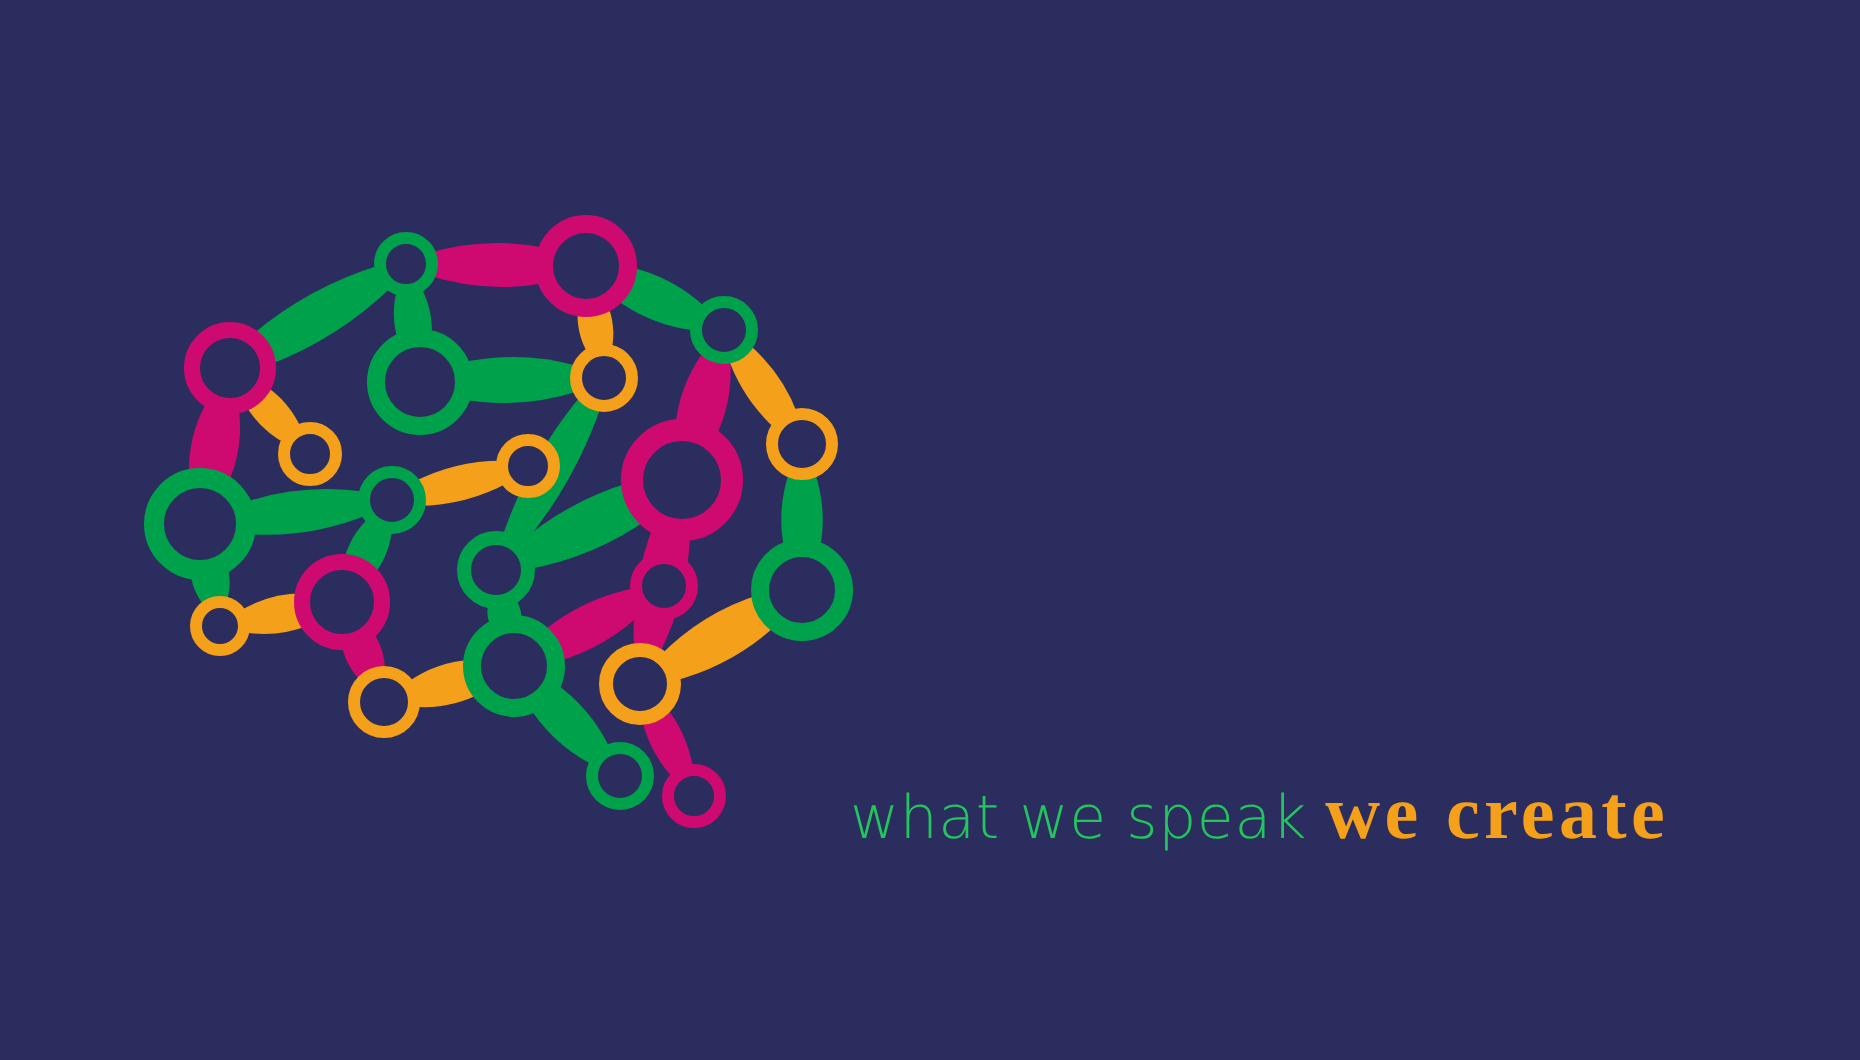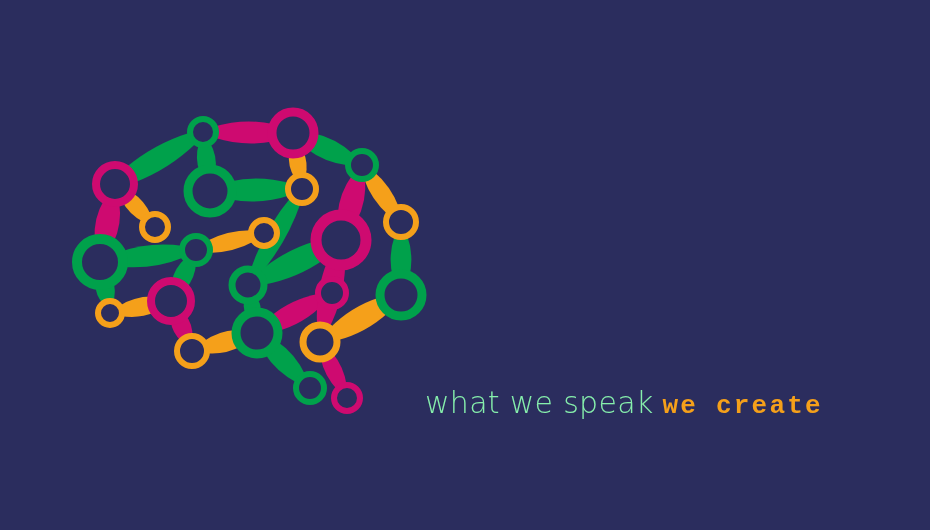--- a/index.html
+++ b/index.html
@@ -34,30 +34,30 @@
     height: 44px;
     display: flex;
     align-items: baseline;
     white-space: nowrap;
     line-height: 1;
   }
   .tag-light {
     font-family: "DejaVu Sans", sans-serif;
     font-size: 30px;
     font-weight: 300;
-    color: #86efac;
+    color: #22c55e;
     letter-spacing: 0.3px;
   }
   .tag-space {
     display: inline-block;
     width: 9px;
   }
   .tag-bold {
-    font-family: Liberation Mono, monospace;
-    font-size: 26px;
+    font-family: Liberation Serif, serif;
+    font-size: 38px;
     font-weight: 700;
     color: #F5A01A;
     letter-spacing: 2.2px;
   }
 </style>
 </head>
 <body>
 
 <div id="slide">
 

